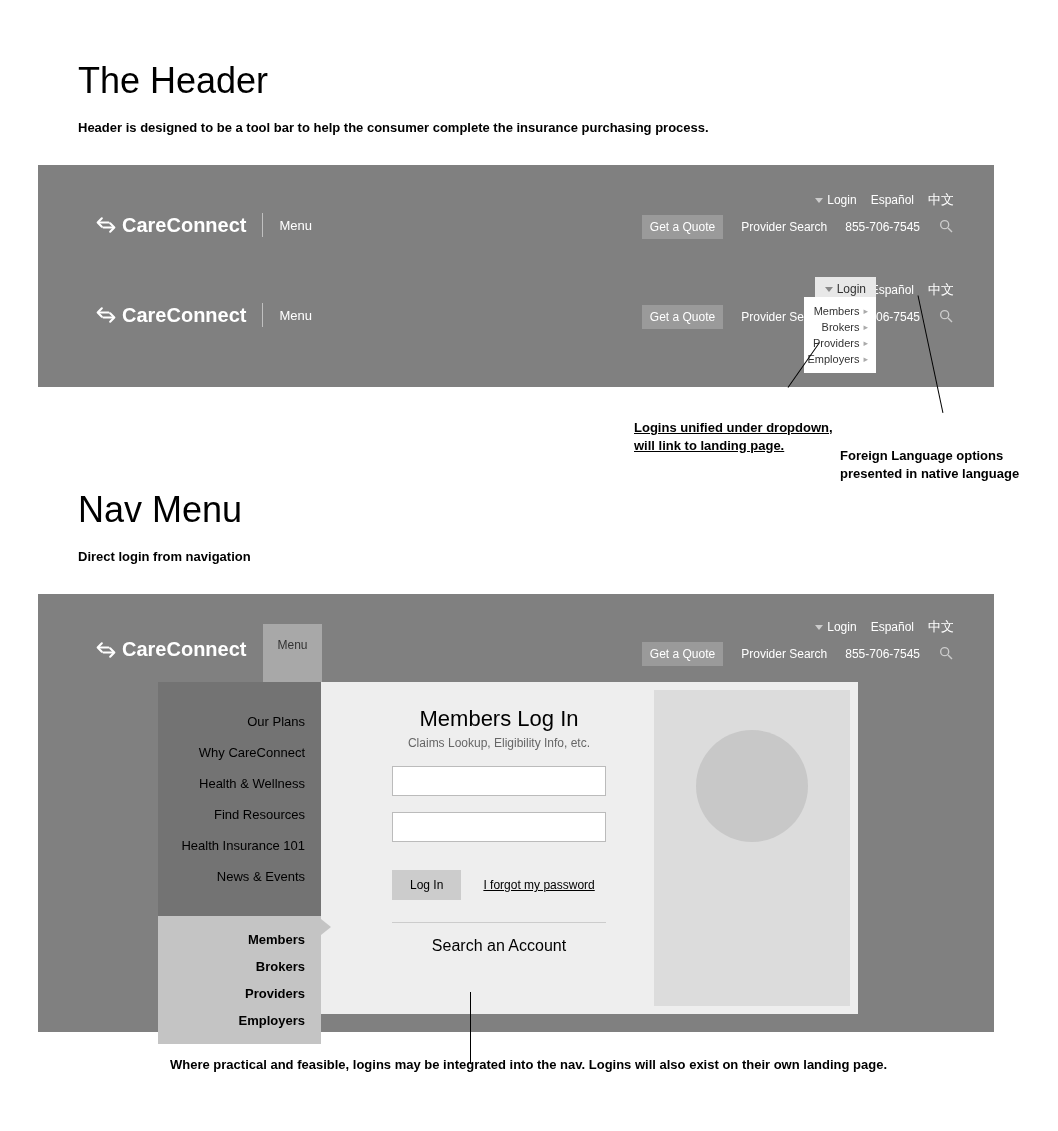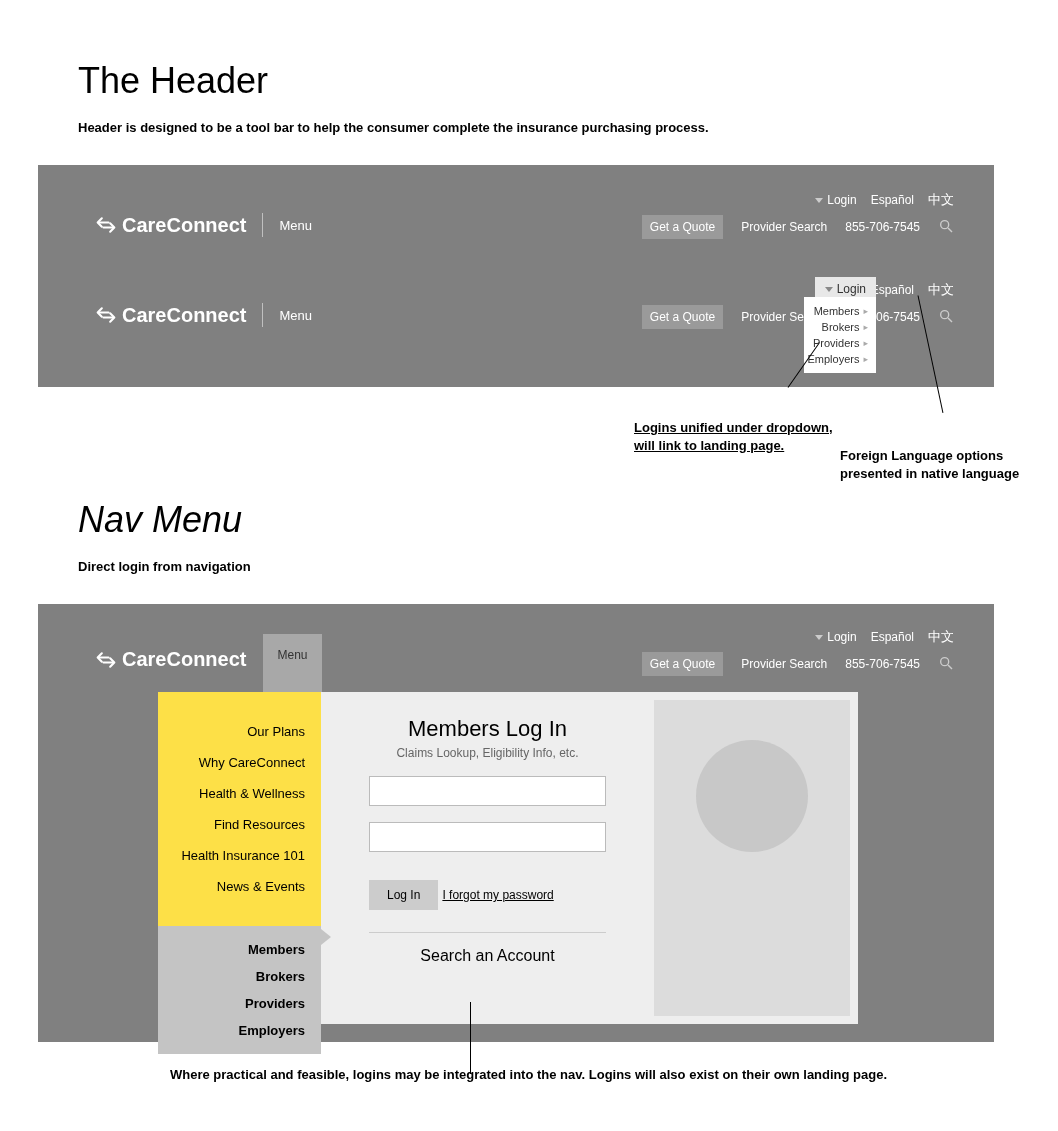--- a/index.html
+++ b/index.html
@@ -32,29 +32,29 @@
   .annot { font-size:13px; font-weight:700; position:absolute; line-height:1.35;}
   .annot-line { position:absolute; background:#000; height:1px; transform-origin:left center;}
 
   
   .nav-block { height: 438px; }
   .nav-toprow { position:absolute; right:40px; top:24px; font-size:12px; color:#fff; display:flex; align-items:center; gap:14px;}
   .nav-midrow { position:absolute; right:40px; top:48px; display:flex; align-items:center; gap:18px; font-size:12px; color:#fff;}
   .nav-logo { position:absolute; left:58px; top:44px; display:flex; align-items:center; color:#fff;}
   .menu-tab { position:absolute; left:225px; top:30px; width:59px; height:58px; background:#a8a8a8; color:#333; font-size:12px; text-align:center; padding-top:14px;}
   .mega { position:absolute; left:120px; top:88px; width:700px; height:332px; background:#eee; display:flex;}
-  .mega-left { width:163px; background:#fde047; padding:24px 0 0 0; text-align:right; font-size:13px;}
+  .mega-left { width:163px; background:#737373; padding:24px 0 0 0; text-align:right; font-size:13px;}
   .mega-left .li { padding:8px 16px 8px 0; color:#000; font-weight:500; }
   .mega-left .sub { background:#c4c4c4; margin-top:24px; padding:10px 0;}
   .mega-left .sub .li { font-weight:700; padding:6px 16px 6px 0;}
-  .mega-mid { flex:1; padding:24px 48px; }
+  .mega-mid { flex:1; padding:24px 48px;margin-left:23px; }
   .mega-mid h2 { font-size:22px; font-weight:400; text-align:center;}
   .mega-mid .sub { font-size:12px; color:#666; text-align:center; margin-top:4px;}
   .mega-mid input { width:100%; height:30px; border:1px solid #bbb; margin-top:16px; background:#fff; padding:0 6px; font-size:13px;}
-  .mega-mid .row { display:flex; align-items:center; gap:4px; margin-top:28px;}
+  .mega-mid .row { display:flex; align-items:center; gap:22px; margin-top:28px;}
   .mega-mid .login-btn { background:#ccc; border:none; padding:8px 18px; font-size:12px; cursor:pointer;}
   .mega-mid .forgot { font-size:12px; text-decoration:underline; color:#000;}
   .mega-mid hr { border:none; border-top:1px solid #ccc; margin:22px 0 14px;}
   .mega-mid .create { font-size:16px; text-align:center;}
   .mega-right { width:196px; background:#dcdcdc; margin:8px 8px 8px 0; display:flex; align-items:flex-start; justify-content:center; padding-top:40px;}
   .circle { width:112px; height:112px; border-radius:50%; background:#c8c8c8;}
   .triangle { position:absolute; width:0;height:0; border-top:8px solid transparent; border-bottom:8px solid transparent; border-left:10px solid #c4c4c4;}
   .foot-annot { font-size:13px; font-weight:700; text-align:left; margin:24px 0 0 170px;}
   .vline { width:1px; background:#000; position:absolute;}
 </style>
@@ -149,21 +149,21 @@
     </div>
   </div>
 
   <div style="position:relative; height:90px; margin-left:38px; width:956px;">
     <div class="annot-line" style="left:750px; top:0; width:55px; transform:rotate(-55deg);"></div>
     <div class="annot-line" style="left:880px; top:-92px; width:120px; transform:rotate(78deg);"></div>
     <div class="annot" style="left:596px; top:32px; width:210px;text-decoration:underline;">Logins unified under dropdown, will link to landing page.</div>
     <div class="annot" style="left:802px; top:32px; width:180px;margin-top:28px;">Foreign Language options presented in native language</div>
   </div>
 
-  <h1 class="section-title" style="margin-top:22px;font-style:italic;">Nav Menu</h1>
+  <h1 class="section-title" style="margin-top:12px;">Nav Menu</h1>
   <p class="section-desc">Direct login from navigation</p>
 
   <div class="gray-block nav-block">
     <div class="nav-logo">
       <span class="logo-icon">
         <svg viewBox="0 0 24 24">
             <path d="M7 4 L2 9 L7 14 M17 10 L22 15 L17 20" stroke="#fff" stroke-width="2.5" fill="none" stroke-linecap="round" stroke-linejoin="round"></path>
             <path d="M4 9 H15 M9 15 H20" stroke="#fff" stroke-width="2.5" fill="none" stroke-linecap="round"></path>
           </svg>
       </span>

